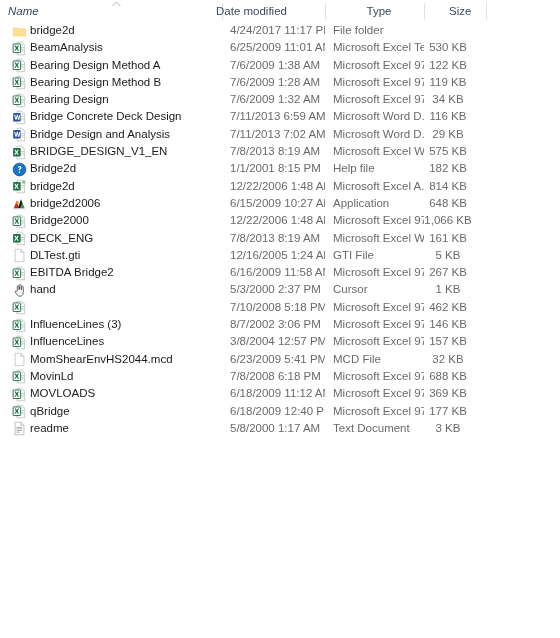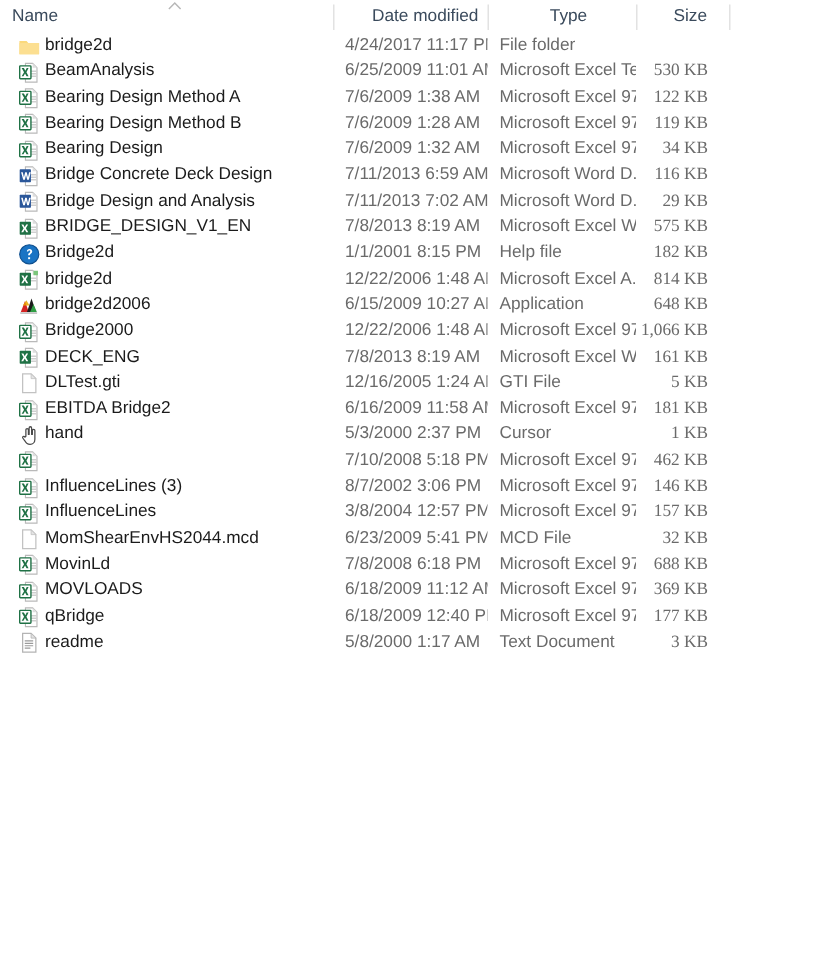--- a/index.html
+++ b/index.html
@@ -96,52 +96,51 @@
   .cell-type {
     left: 325px;
     width: 99px;
     padding-left: 8px;
     color: #6a6a6a;
   }
   .cell-size {
     left: 424px;
     width: 56px;
     padding-right: 8px;
-    text-align: right;
+    text-align: center;
     color: #6a6a6a;
-    font-family: Liberation Serif, serif;
   }
 
   
   .icon {
     position: absolute;
     left: 12px;
     top: 1.5px;
     width: 15px;
     height: 15px;
   }
   .icon svg { display: block; width: 15px; height: 15px; }
 </style>
 </head>
 <body>
 
 <div class="explorer">
 
   <div class="col-header">
-    <div class="hcell" style="left:0;width:222px;">Name</div>
+    <div class="hcell" style="left:0;width:222px;font-style:italic;">Name</div>
 
     <div class="sort-caret">
       <svg viewBox="0 0 9 6" xmlns="http://www.w3.org/2000/svg">
         <path d="M0.6 5 L4.5 1 L8.4 5" fill="none" stroke="#7d7d7d" stroke-width="1"></path>
       </svg>
     </div>
 
     <div class="divider" style="left:222px;"></div>
 
-    <div class="hcell" style="left:208px;width:102px;margin-left:32px;">Date modified</div>
+    <div class="hcell" style="left:208px;width:102px;">Date modified</div>
 
     <div class="divider" style="left:325px;"></div>
 
     <div class="hcell" style="left:326px;width:98px;text-align:center;">Type</div>
 
     <div class="divider" style="left:424px;"></div>
 
     <div class="hcell" style="left:425px;width:61px;margin-left:16px;">Size</div>
 
     <div class="divider" style="left:486px;"></div>
@@ -359,21 +358,21 @@
             <path d="M5.3 1.3h5.1l3.1 3.1v10.3H5.3z" fill="#ffffff" stroke="#b9b9b9" stroke-width="0.8"></path>
             <path d="M10.4 1.3l3.1 3.1h-3.1z" fill="#dedede"></path>
             <path d="M7.2 6.4h6v1h-6zM7.2 8.2h6v1h-6zM7.2 10h6v1h-6z" fill="#cfcfcf"></path>
             <rect x="1.2" y="3.1" width="8" height="9.2" rx="0.5" fill="#ffffff" stroke="#1f7145" stroke-width="1"></rect>
             <path d="M2.6 4.7l1.7 2.9-1.7 2.9h1.3l1.1-2 1.1 2h1.4L6 7.6l1.5-2.9H6.2l-1 1.9-1-1.9z" fill="#1f7145"></path>
           </svg>
         </span>
         <div class="cell cell-name">EBITDA Bridge2</div>
         <div class="cell cell-date">6/16/2009 11:58 AM</div>
         <div class="cell cell-type">Microsoft Excel 97...</div>
-        <div class="cell cell-size">181 KB</div>
+        <div class="cell cell-size">267 KB</div>
       </div>
       <div class="row">
         <span class="icon">
           <svg viewBox="0 0 16 16" xmlns="http://www.w3.org/2000/svg">
             <path d="M5.6 8.4V3.9c0-0.6 0.4-1 0.9-1s0.9 0.4 0.9 1v3.2h0.5V2.6c0-0.6 0.4-1 0.9-1s0.9 0.4 0.9 1v4.5h0.5V4.3c0-0.5 0.4-0.9 0.9-0.9s0.9 0.4 0.9 0.9v6.1c0 2.1-1.4 3.7-3.4 3.7-1.9 0-3-1-3.6-2.3L3.4 9.6c-0.3-0.6 0.1-1.2 0.7-1.2 0.4 0 0.7 0.2 0.9 0.6z" fill="#ffffff" stroke="#4a4a4a" stroke-width="0.9" stroke-linejoin="round"></path>
           </svg>
         </span>
         <div class="cell cell-name">hand</div>
         <div class="cell cell-date">5/3/2000 2:37 PM</div>
         <div class="cell cell-type">Cursor</div>

